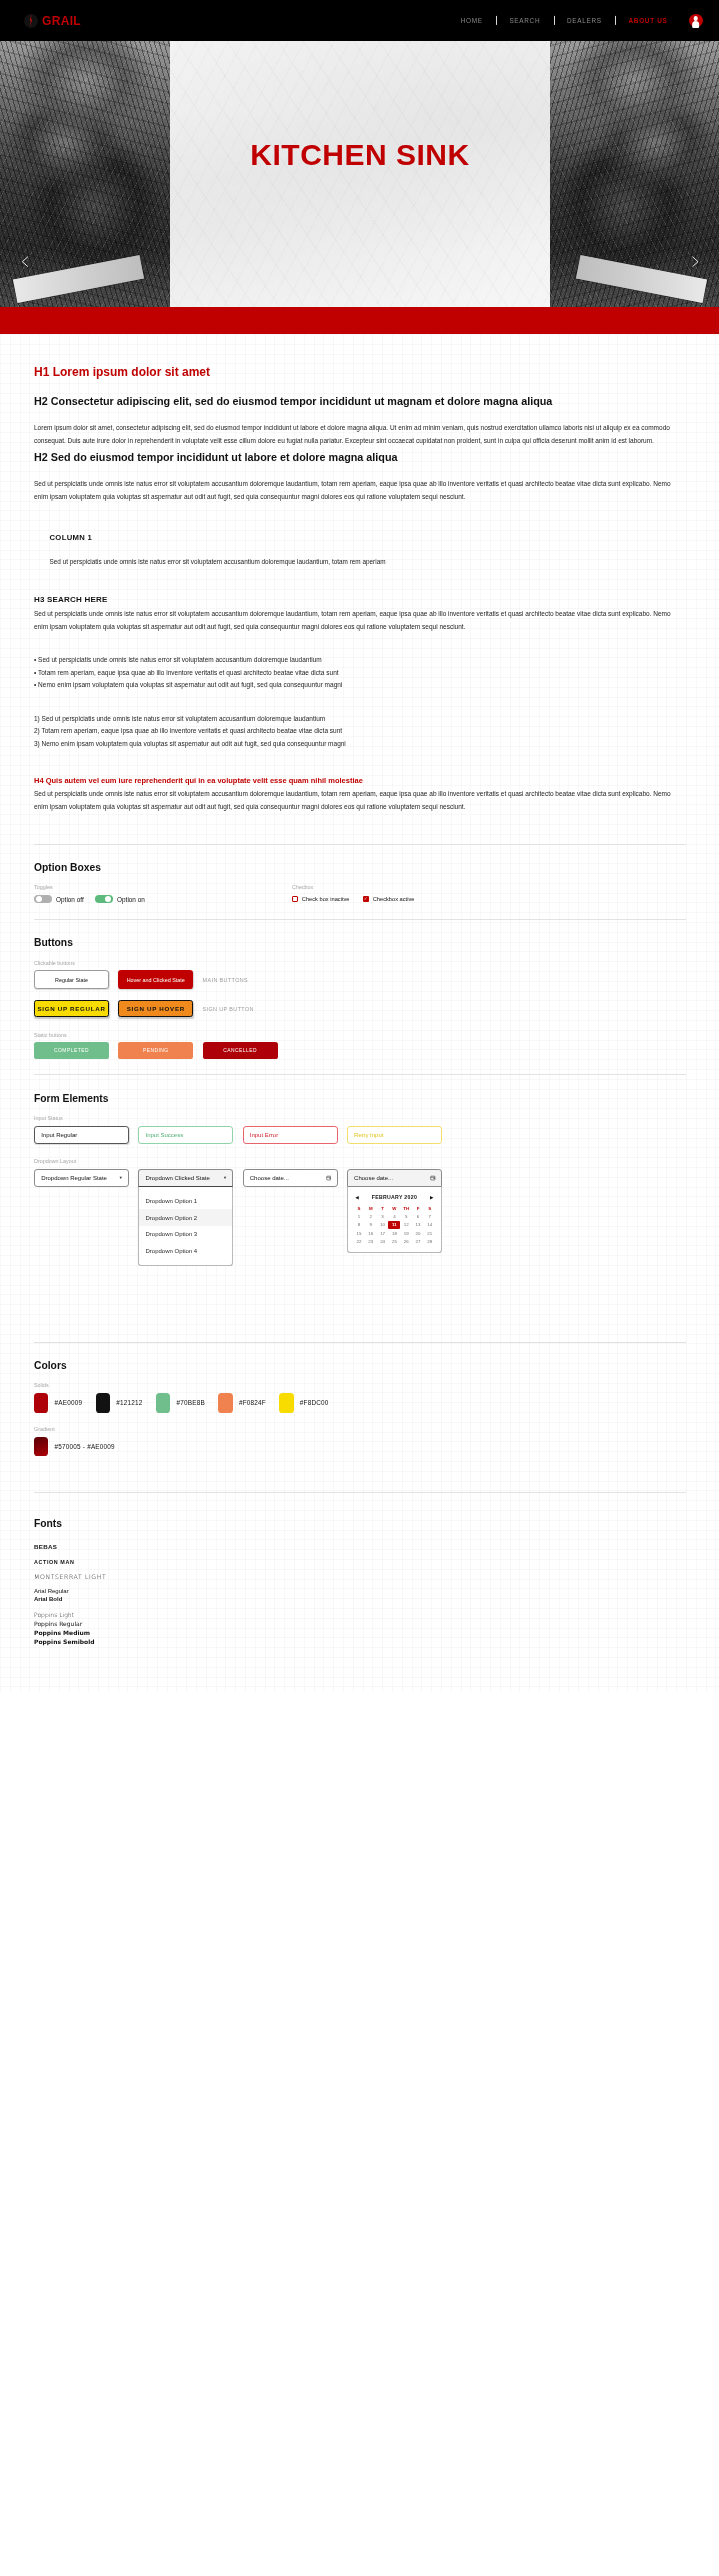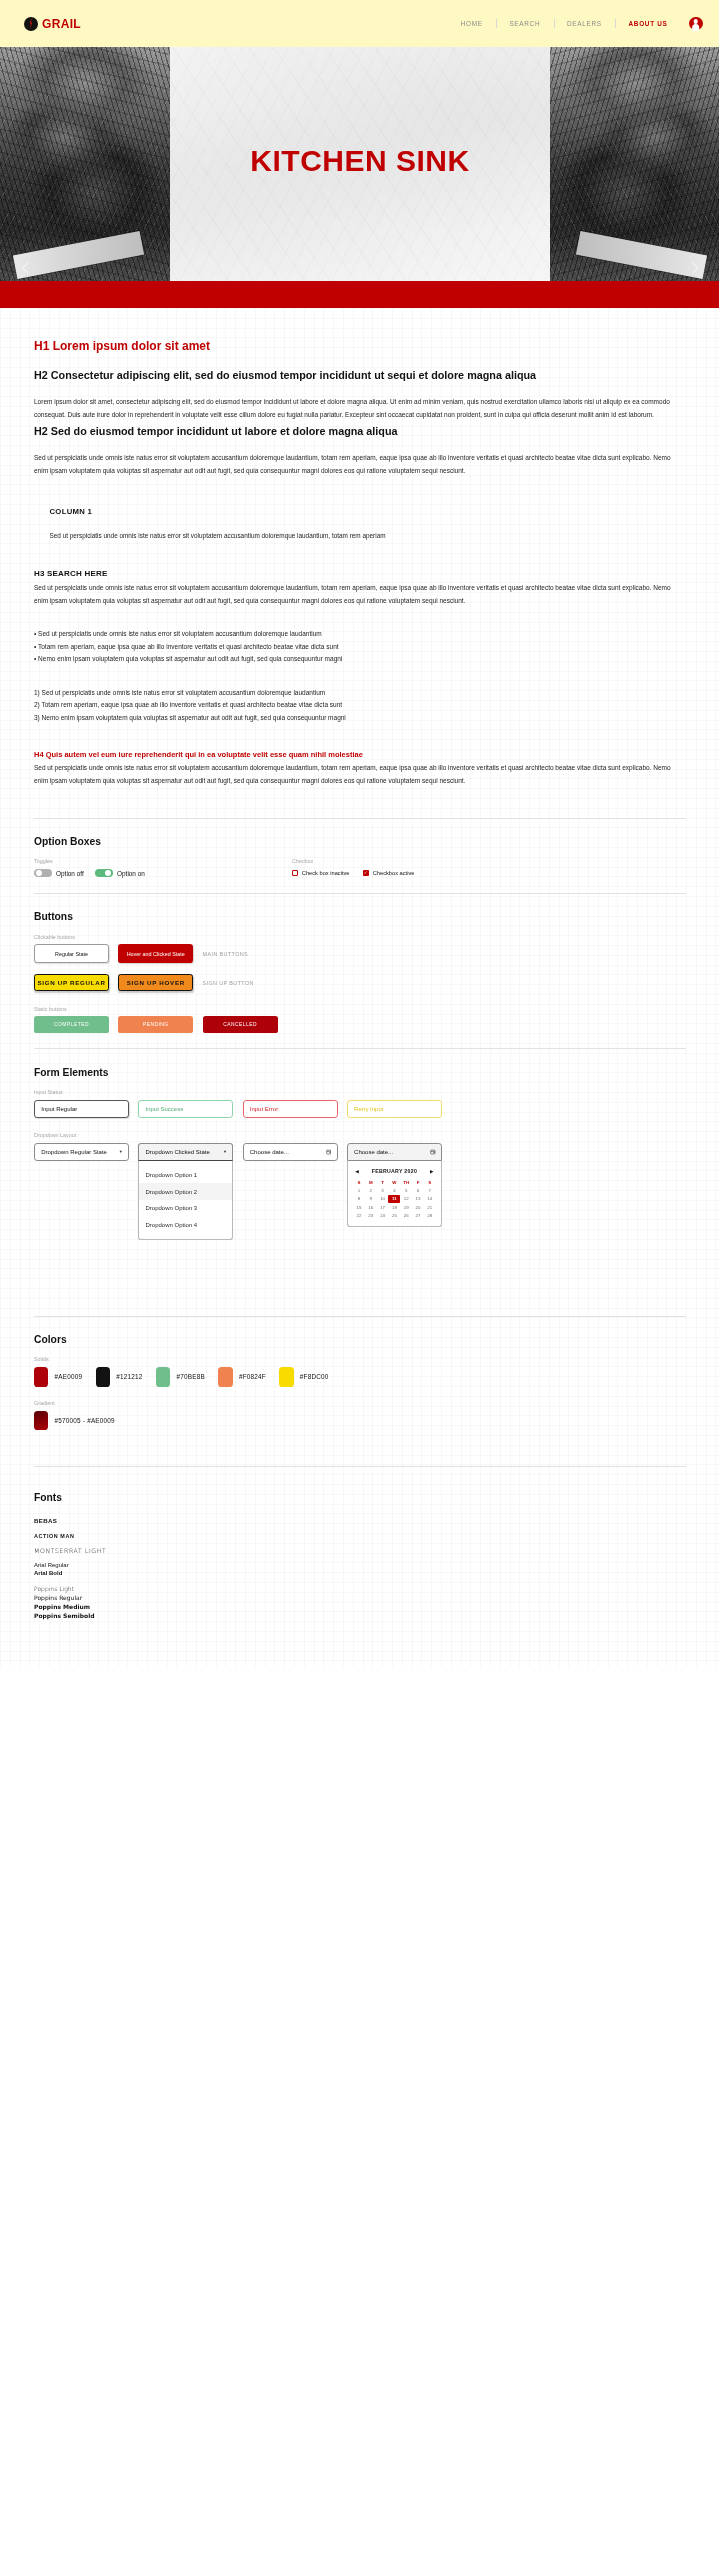--- a/index.html
+++ b/index.html
@@ -9,22 +9,22 @@
     background: #ffffff;
     font-family: "Liberation Sans", sans-serif;
     color: #121212;
     -webkit-font-smoothing: antialiased;
   }
 
   .page { width: 720px; position: relative; }
 
   
   .header {
-    height: 47px;
-    background: #fef9c3;
+    height: 41px;
+    background: #000000;
     display: flex;
     align-items: center;
     padding: 0 17.5px 0 24px;
     position: relative;
     z-index: 30;
     gap: 24px;
   }
   .logo-wrap { display: flex; align-items: center; gap: 4.1px; }
   .logo-mark {
     width: 14px; height: 14px; border-radius: 50%;
@@ -65,21 +65,21 @@
     width: 4.6px; height: 4.6px; border-radius: 50%; background: #fff;
   }
   .nav-avatar::after {
     content: ""; position: absolute; left: 50%; top: 7.7px;
     transform: translateX(-50%);
     width: 7.7px; height: 6.2px; border-radius: 4.1px 4.1px 1.5px 1.5px; background: #fff;
   }
 
   
   .hero {
-    height: 234px;
+    height: 266px;
     position: relative;
     overflow: hidden;
     background: linear-gradient(170deg,#f4f4f4 0%, #ededed 45%, #f7f7f7 100%);
     text-decoration: underline;
   }
   .hero-bg-faint {
     position: absolute; inset: 0;
     background:
       repeating-linear-gradient(118deg, rgba(0,0,0,0.022) 0 1px, transparent 1px 13.4px),
       repeating-linear-gradient(56deg, rgba(0,0,0,0.018) 0 1.5px, transparent 1.5px 21px),
@@ -436,21 +436,21 @@
           <path d="M8 3 L18 12 L8 21" fill="none" stroke="#ffffff" stroke-width="1.6"></path>
         </svg>
     </div>
   </div>
   <div class="hero-bar"></div>
 
   <div class="content">
 
     <div>
       <div class="h1">H1 Lorem ipsum dolor sit amet</div>
-      <div class="h2">H2 Consectetur adipiscing elit, sed do eiusmod tempor incididunt ut sequi et dolore magna aliqua</div>
+      <div class="h2">H2 Consectetur adipiscing elit, sed do eiusmod tempor incididunt ut magnam et dolore magna aliqua</div>
       <div class="body-text p-gap">Lorem ipsum dolor sit amet, consectetur adipiscing elit, sed do eiusmod tempor incididunt ut labore et dolore magna aliqua. Ut enim ad minim veniam, quis nostrud exercitation ullamco laboris nisi ut aliquip ex ea commodo consequat. Duis aute irure dolor in reprehenderit in voluptate velit esse cillum dolore eu fugiat nulla pariatur. Excepteur sint occaecat cupidatat non proident, sunt in culpa qui officia deserunt mollit anim id est laborum.</div>
       <div class="h2" style="margin-top:3px">H2 Sed do eiusmod tempor incididunt ut labore et dolore magna aliqua</div>
       <div class="body-text p-gap">Sed ut perspiciatis unde omnis iste natus error sit voluptatem accusantium doloremque laudantium, totam rem aperiam, eaque ipsa quae ab illo inventore veritatis et quasi architecto beatae vitae dicta sunt explicabo. Nemo enim ipsam voluptatem quia voluptas sit aspernatur aut odit aut fugit, sed quia consequuntur magni dolores eos qui ratione voluptatem sequi nesciunt.</div>
 
 
       <div class="cols">
         <div class="col">
           <div class="col-title">COLUMN 1</div>
           <div class="col-body">Sed ut perspiciatis unde omnis iste natus error sit voluptatem accusantium doloremque laudantium, totam rem aperiam</div>
         </div>

